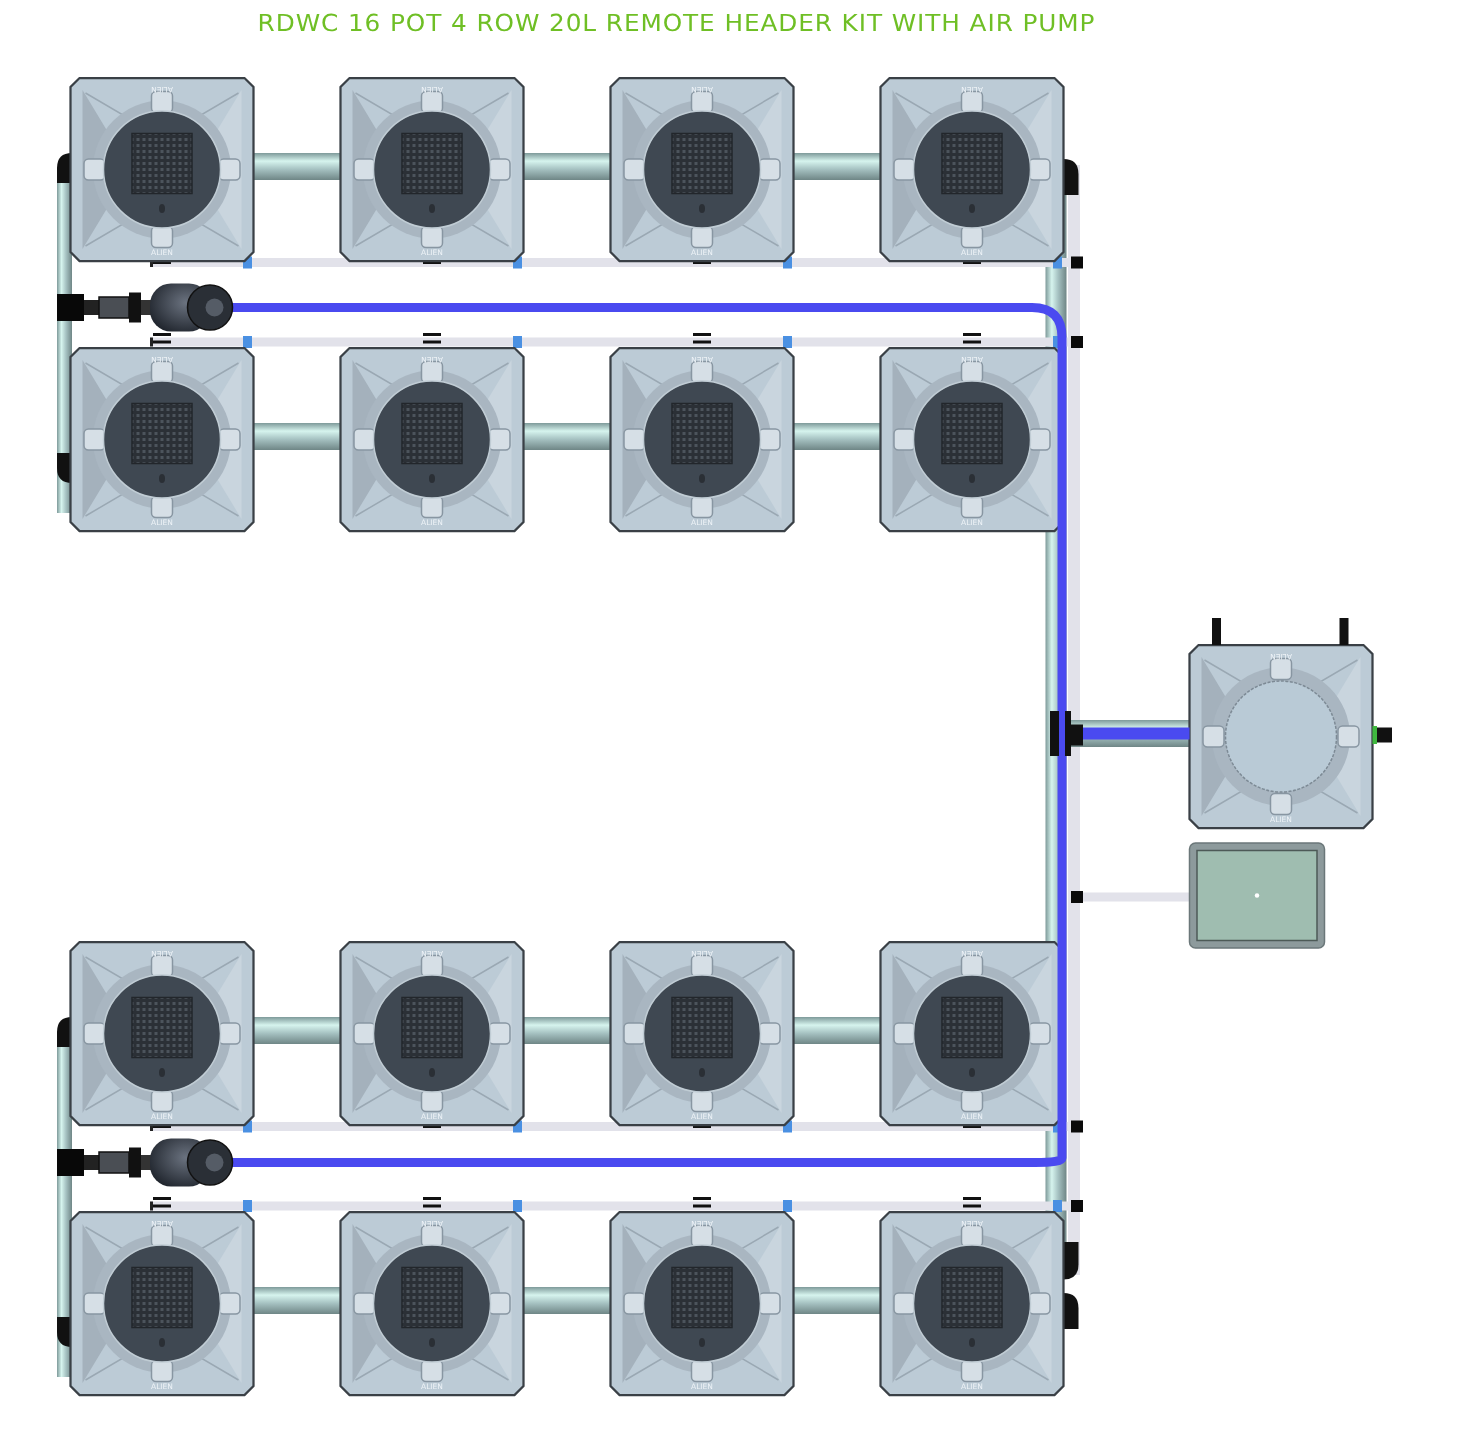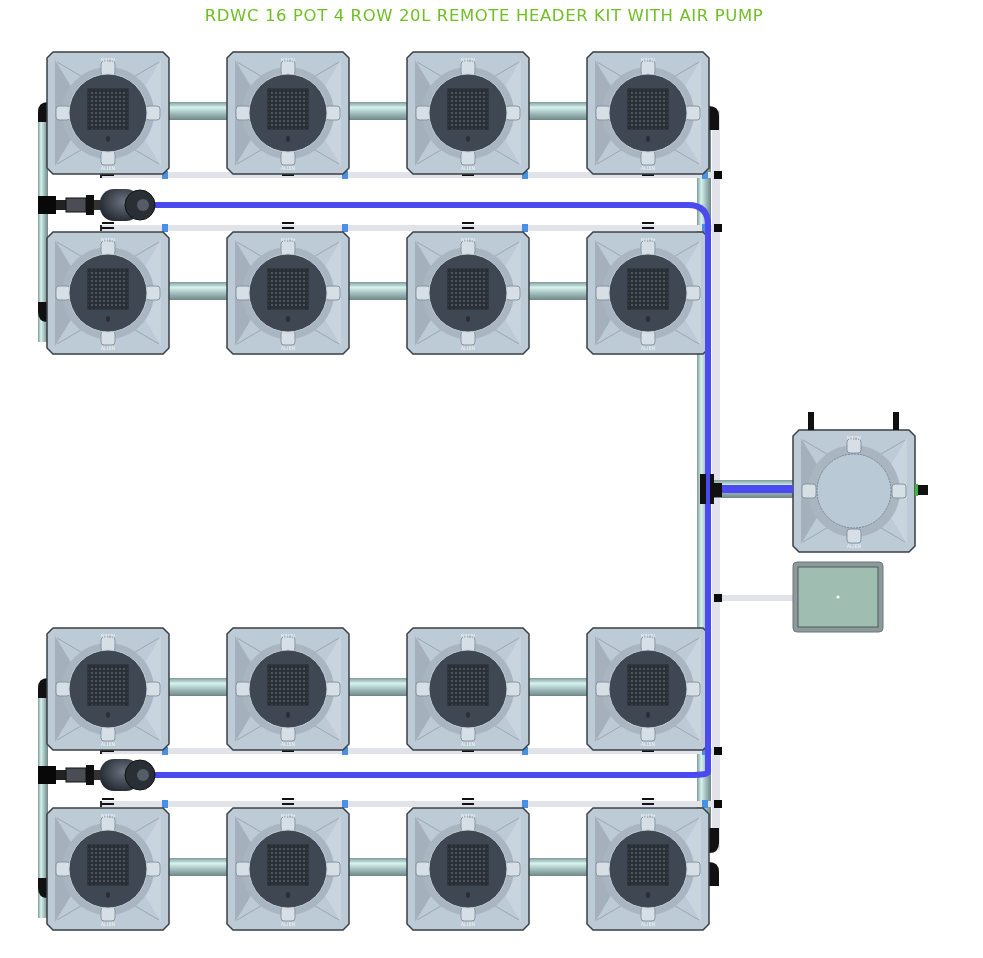--- a/index.html
+++ b/index.html
@@ -1,20 +1,20 @@
 <!DOCTYPE html>
 <html><head>
 <meta charset="utf-8">
 <style>
   html, body { margin: 0; padding: 0; background: #ffffff; }
   body { width: 983px; height: 958px; position: relative; overflow: hidden; font-family: "DejaVu Sans", sans-serif; }
   #title {
     position: absolute; left: 0; top: 6px; width: 902px; text-align: center;
     font-family: "DejaVu Sans", sans-serif; font-size: 16.5px; letter-spacing: 0.6px;
-    color: #6fbf25; font-weight: normal; transform: scaleY(0.95); margin-left: 33px;
+    color: #6fbf25; font-weight: normal; transform: scaleY(0.95);
   }
   #diagram { position: absolute; left: 0; top: 0; }
 </style>
 </head>
 <body>
 
 <div id="title">RDWC 16 POT 4 ROW 20L REMOTE HEADER KIT WITH AIR PUMP</div>
 
 <svg id="diagram" width="983" height="958" viewBox="0 0 983 958" xmlns="http://www.w3.org/2000/svg">
   <defs>

